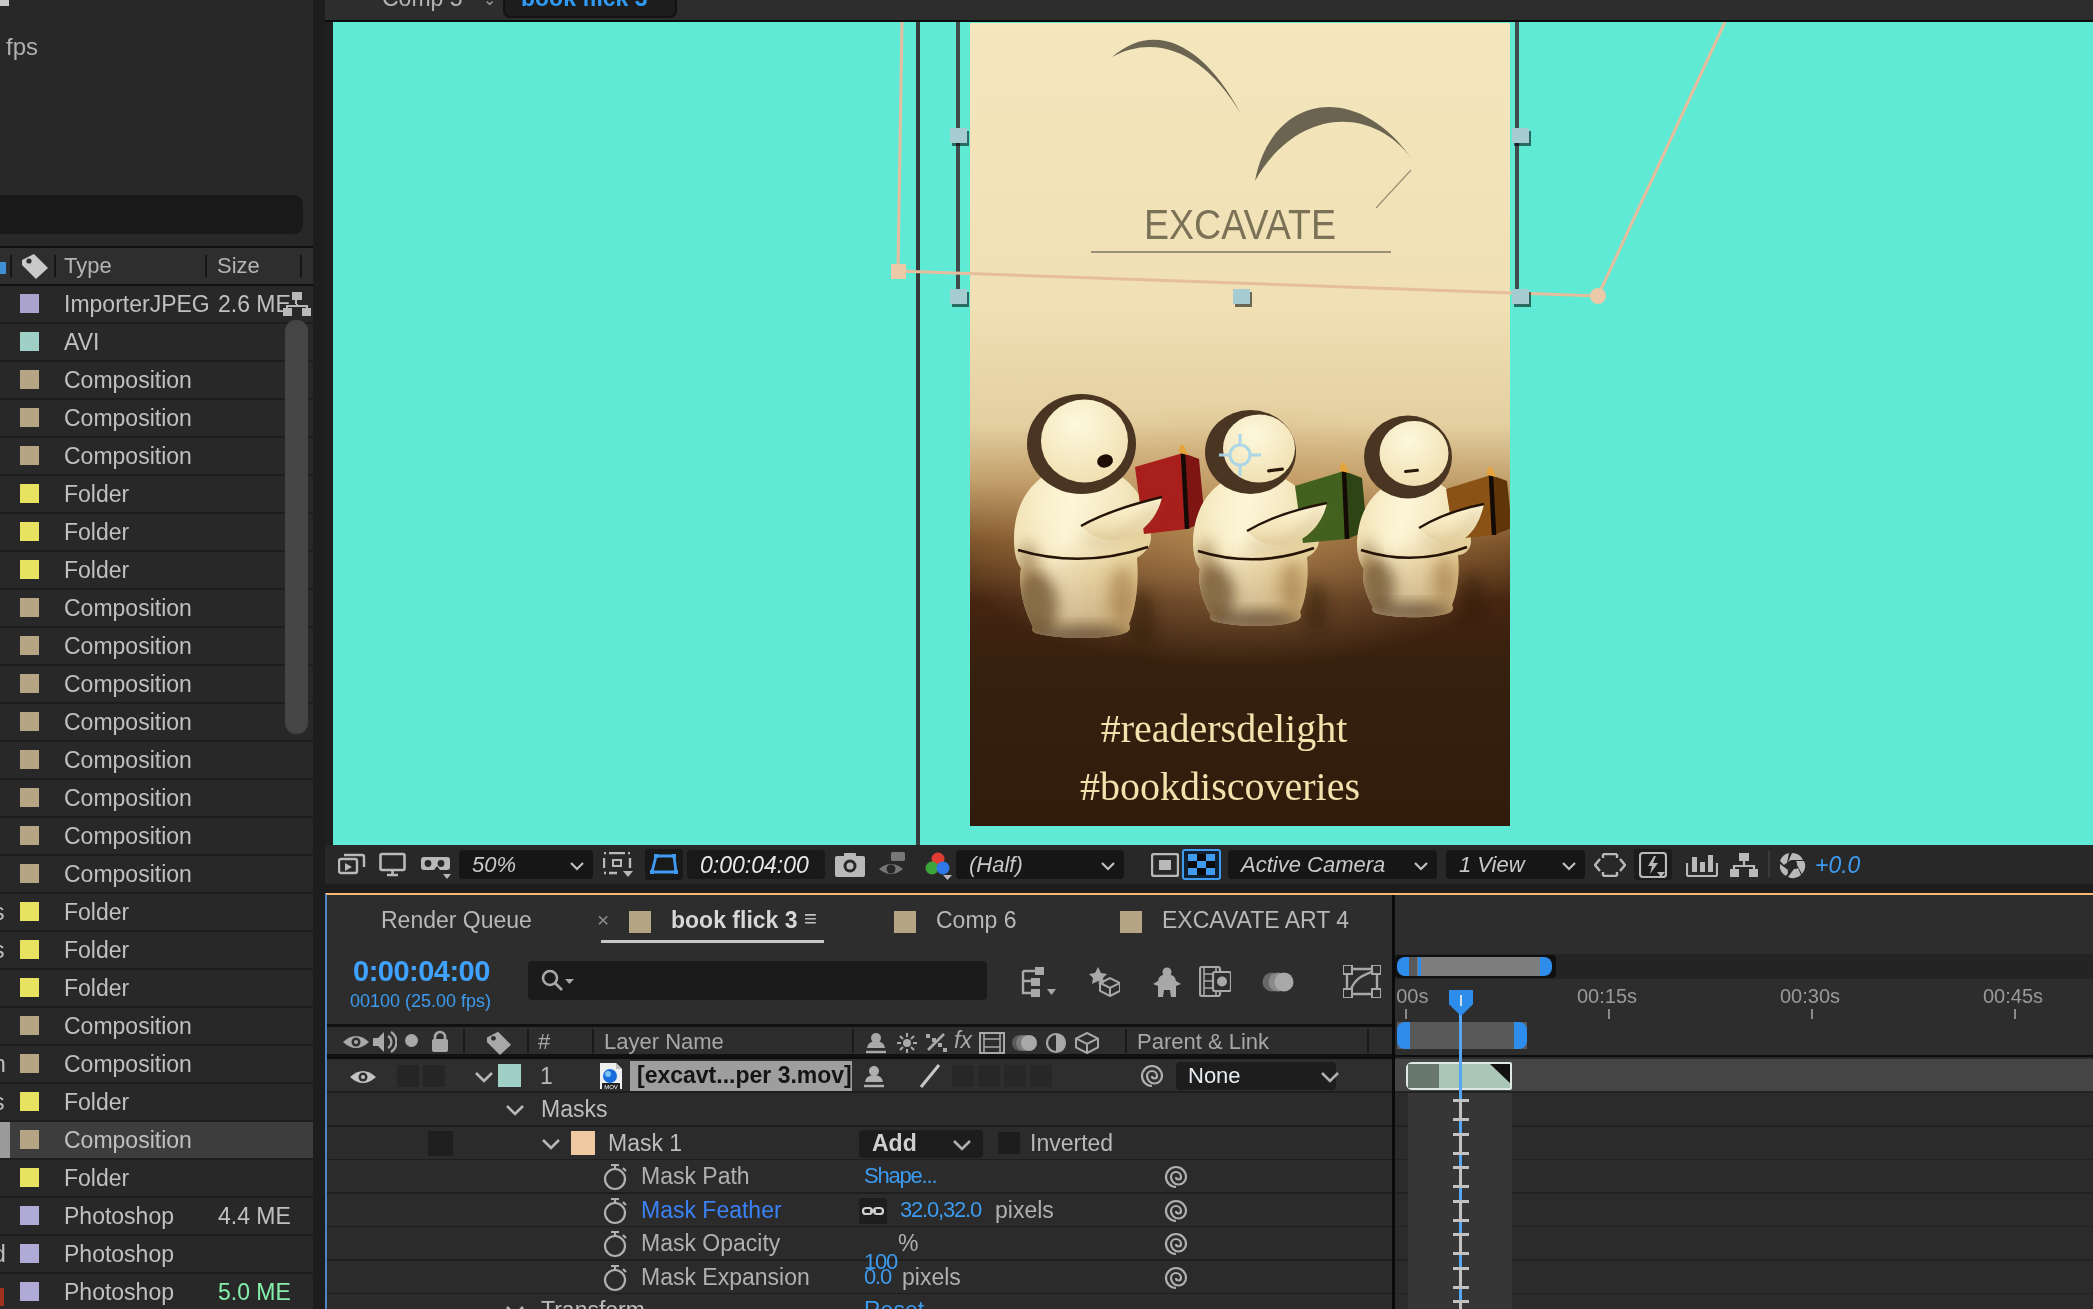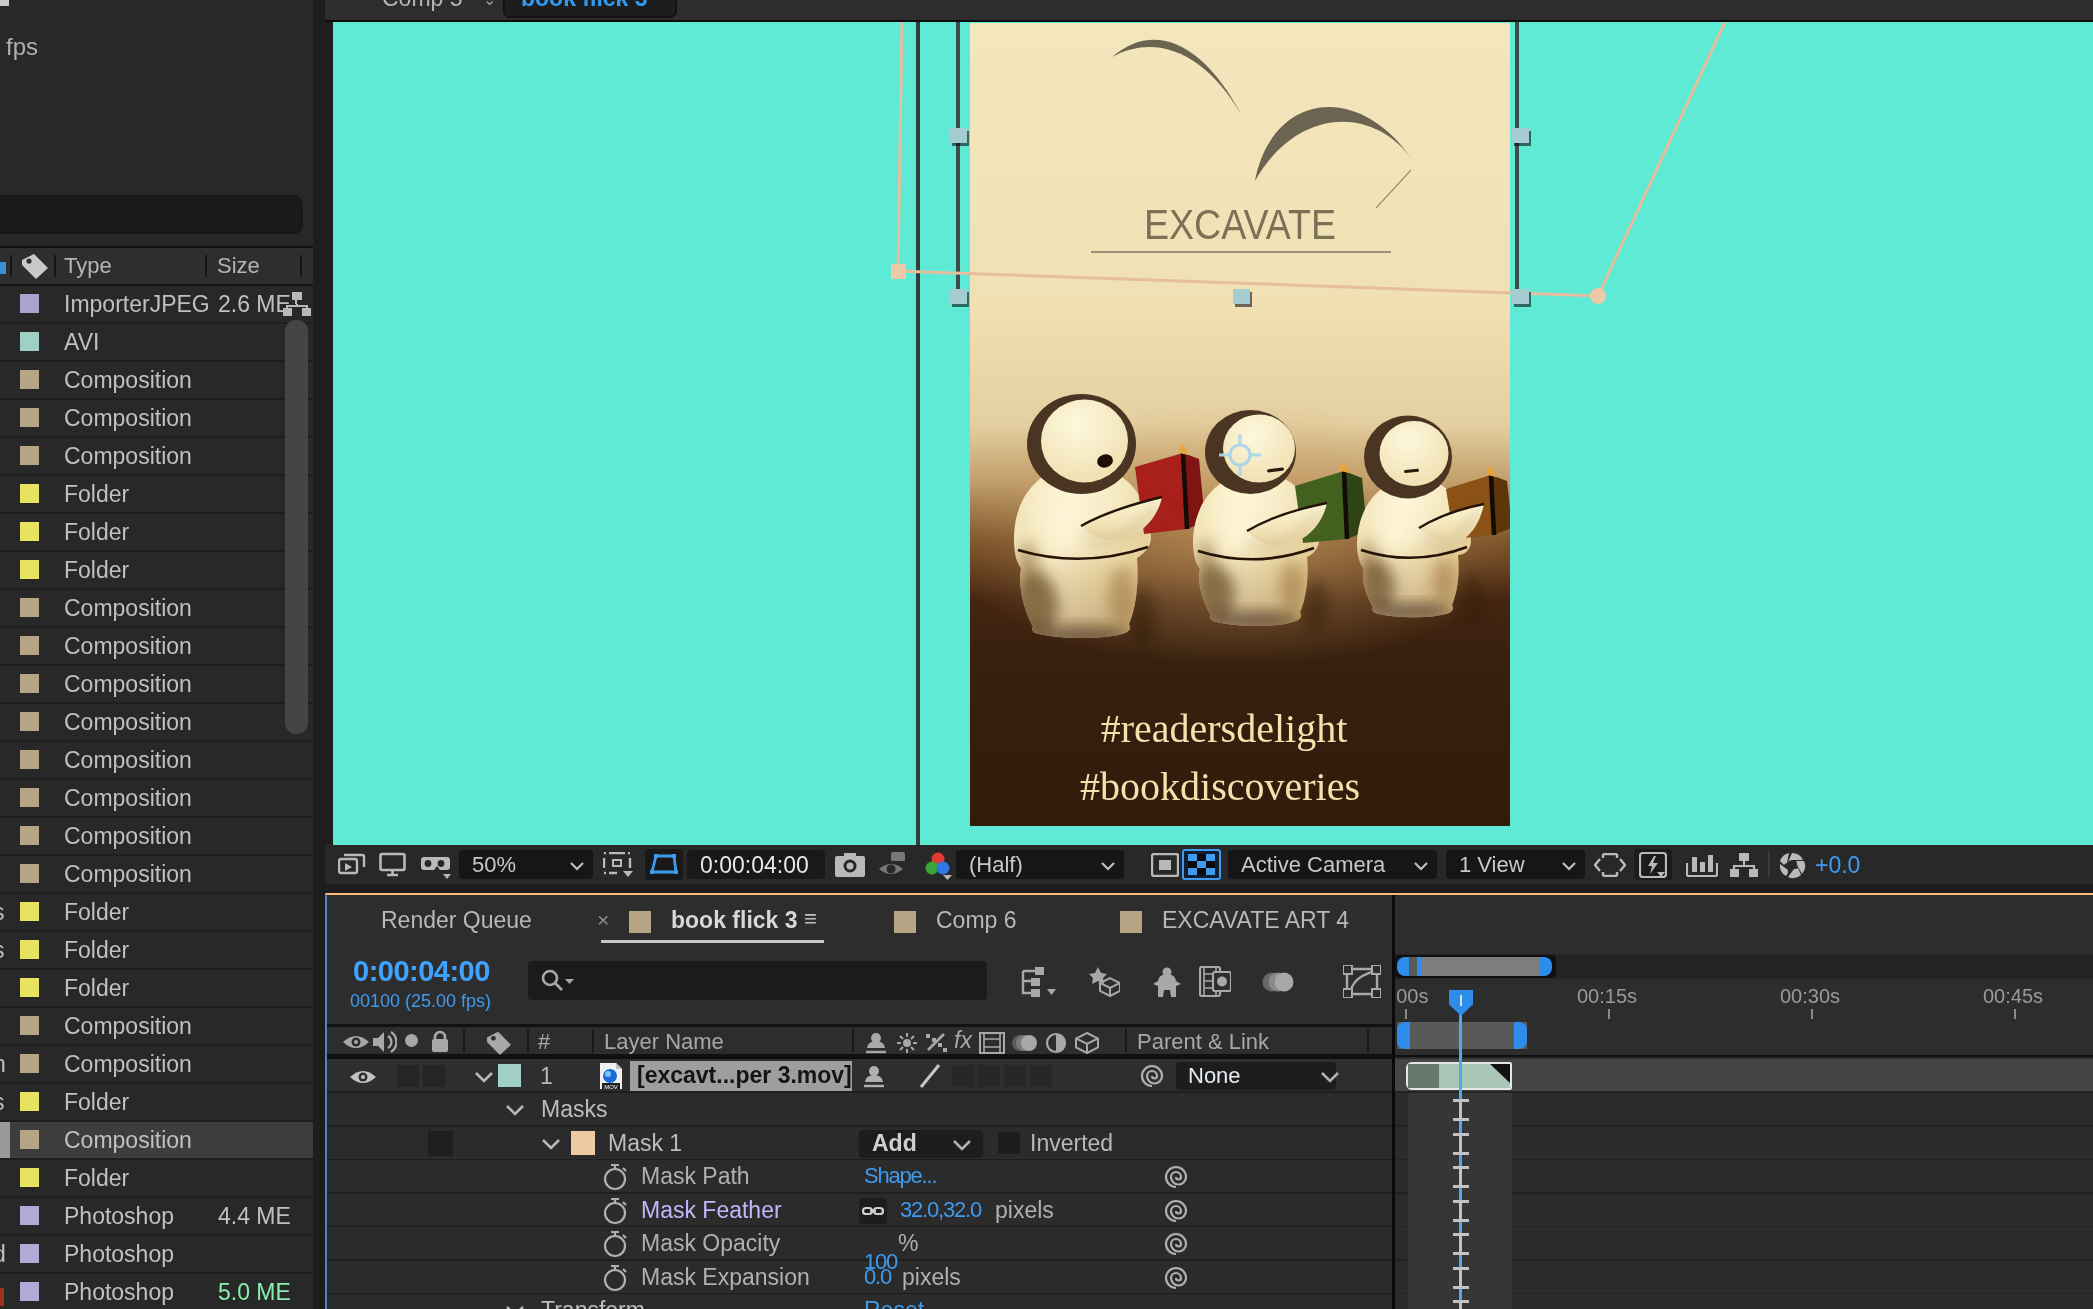--- a/index.html
+++ b/index.html
@@ -331,21 +331,21 @@
 <path d="M569,0 L565,249 L1265,274 L1392,0" stroke="#e6bd9d" stroke-width="3" fill="none"></path>
 <rect x="558" y="242" width="15" height="15" fill="#eccaa8"></rect>
 <circle cx="1265" cy="274" r="8" fill="#eccaa8"></circle>
 </svg>
       <div class="abs" style="left:617px;top:106px;width:17px;height:15px;background:#a5ccd1;box-shadow:2px 3px 0 rgba(0,0,0,0.55);"></div>
       <div class="abs" style="left:617px;top:267px;width:17px;height:15px;background:#a5ccd1;box-shadow:2px 3px 0 rgba(0,0,0,0.55);"></div>
       <div class="abs" style="left:900px;top:267px;width:17px;height:15px;background:#a5ccd1;box-shadow:2px 3px 0 rgba(0,0,0,0.55);"></div>
       <div class="abs" style="left:1179px;top:106px;width:17px;height:15px;background:#a5ccd1;box-shadow:2px 3px 0 rgba(0,0,0,0.55);"></div>
       <div class="abs" style="left:1179px;top:267px;width:17px;height:15px;background:#a5ccd1;box-shadow:2px 3px 0 rgba(0,0,0,0.55);"></div>
     </div>
-    <div class="abs" id="vtoolbar" style="left:0;top:845px;width:1768px;height:39px;background:#282828;">
+    <div class="abs" id="vtoolbar" style="left:0;top:845px;width:1768px;height:39px;background:#282828;font-style:italic;">
       <svg class="abs" style="left:13px;top:7px" width="28" height="26" viewBox="0 0 28 26">
 <rect x="1" y="7" width="18" height="14" rx="2" fill="none" stroke="#b9b9b9" stroke-width="2.4"></rect>
 <path d="M6 3 h18 a2 2 0 0 1 2 2 v10" fill="none" stroke="#b9b9b9" stroke-width="2.4"></path>
 <path d="M7 11 l7 4 -7 4 Z" fill="#b9b9b9"></path>
       </svg>
       <svg class="abs" style="left:54px;top:7px" width="27" height="26" viewBox="0 0 27 26">
 <rect x="1.5" y="2" width="24" height="16" rx="1.5" fill="none" stroke="#b9b9b9" stroke-width="2.6"></rect>
 <path d="M8 23 h11 M13.5 18 v5" stroke="#b9b9b9" stroke-width="2.6"></path>
       </svg>
       <svg class="abs" style="left:94px;top:8px" width="34" height="26" viewBox="0 0 34 26">
@@ -660,21 +660,21 @@
     <div class="txt" style="left:314px;top:268px;font-size:23px;color:#b0b0b0;">Mask Path</div>
     <div class="txt" style="left:537px;top:268px;font-size:22px;letter-spacing:-1.2px;font-weight:normal;color:#3d9bef;">Shape...</div>
     <svg class="abs" style="left:836px;top:269px" width="26" height="26" viewBox="0 0 26 26">
 <path d="M13 23 a 10 10 0 1 1 10 -10 a 7.5 7.5 0 1 1 -15 0 a 5 5 0 1 1 10 0 a 2.5 2.5 0 1 1 -5 0" fill="none" stroke="#b0b0b0" stroke-width="2.2"></path>
     </svg>
     <svg class="abs" style="left:276px;top:303px" width="26" height="27" viewBox="0 0 26 27">
 <circle cx="12" cy="15" r="10" fill="none" stroke="#b0b0b0" stroke-width="2.2"></circle>
 <path d="M12 5 V1 M8 1 h8" stroke="#b0b0b0" stroke-width="2.2"></path>
 <path d="M20 4 l3 3" stroke="#b0b0b0" stroke-width="2.2"></path>
     </svg>
-    <div class="txt" style="left:314px;top:302px;font-size:23px;color:#c4b5fd;">Mask Feather</div>
+    <div class="txt" style="left:314px;top:302px;font-size:23px;color:#3b82f6;">Mask Feather</div>
     <div class="abs" style="left:532px;top:303px;width:28px;height:26px;background:#1d1d1d;border-radius:3px;"></div>
     <svg class="abs" style="left:535px;top:307px" width="22" height="18" viewBox="0 0 22 18">
 <g fill="none" stroke="#d0d0d0" stroke-width="2.2">
         <rect x="1" y="6" width="9" height="6" rx="3"></rect>
         <rect x="12" y="6" width="9" height="6" rx="3"></rect>
         <path d="M8 9 h6"></path>
       </g>
     </svg>
     <div class="txt" style="left:573px;top:302px;font-size:22px;letter-spacing:-1.2px;font-weight:normal;color:#3d9bef;">32.0,32.0</div>
     <div class="txt" style="left:668px;top:302px;font-size:23px;letter-spacing:0;font-weight:normal;color:#b0b0b0;">pixels</div>

